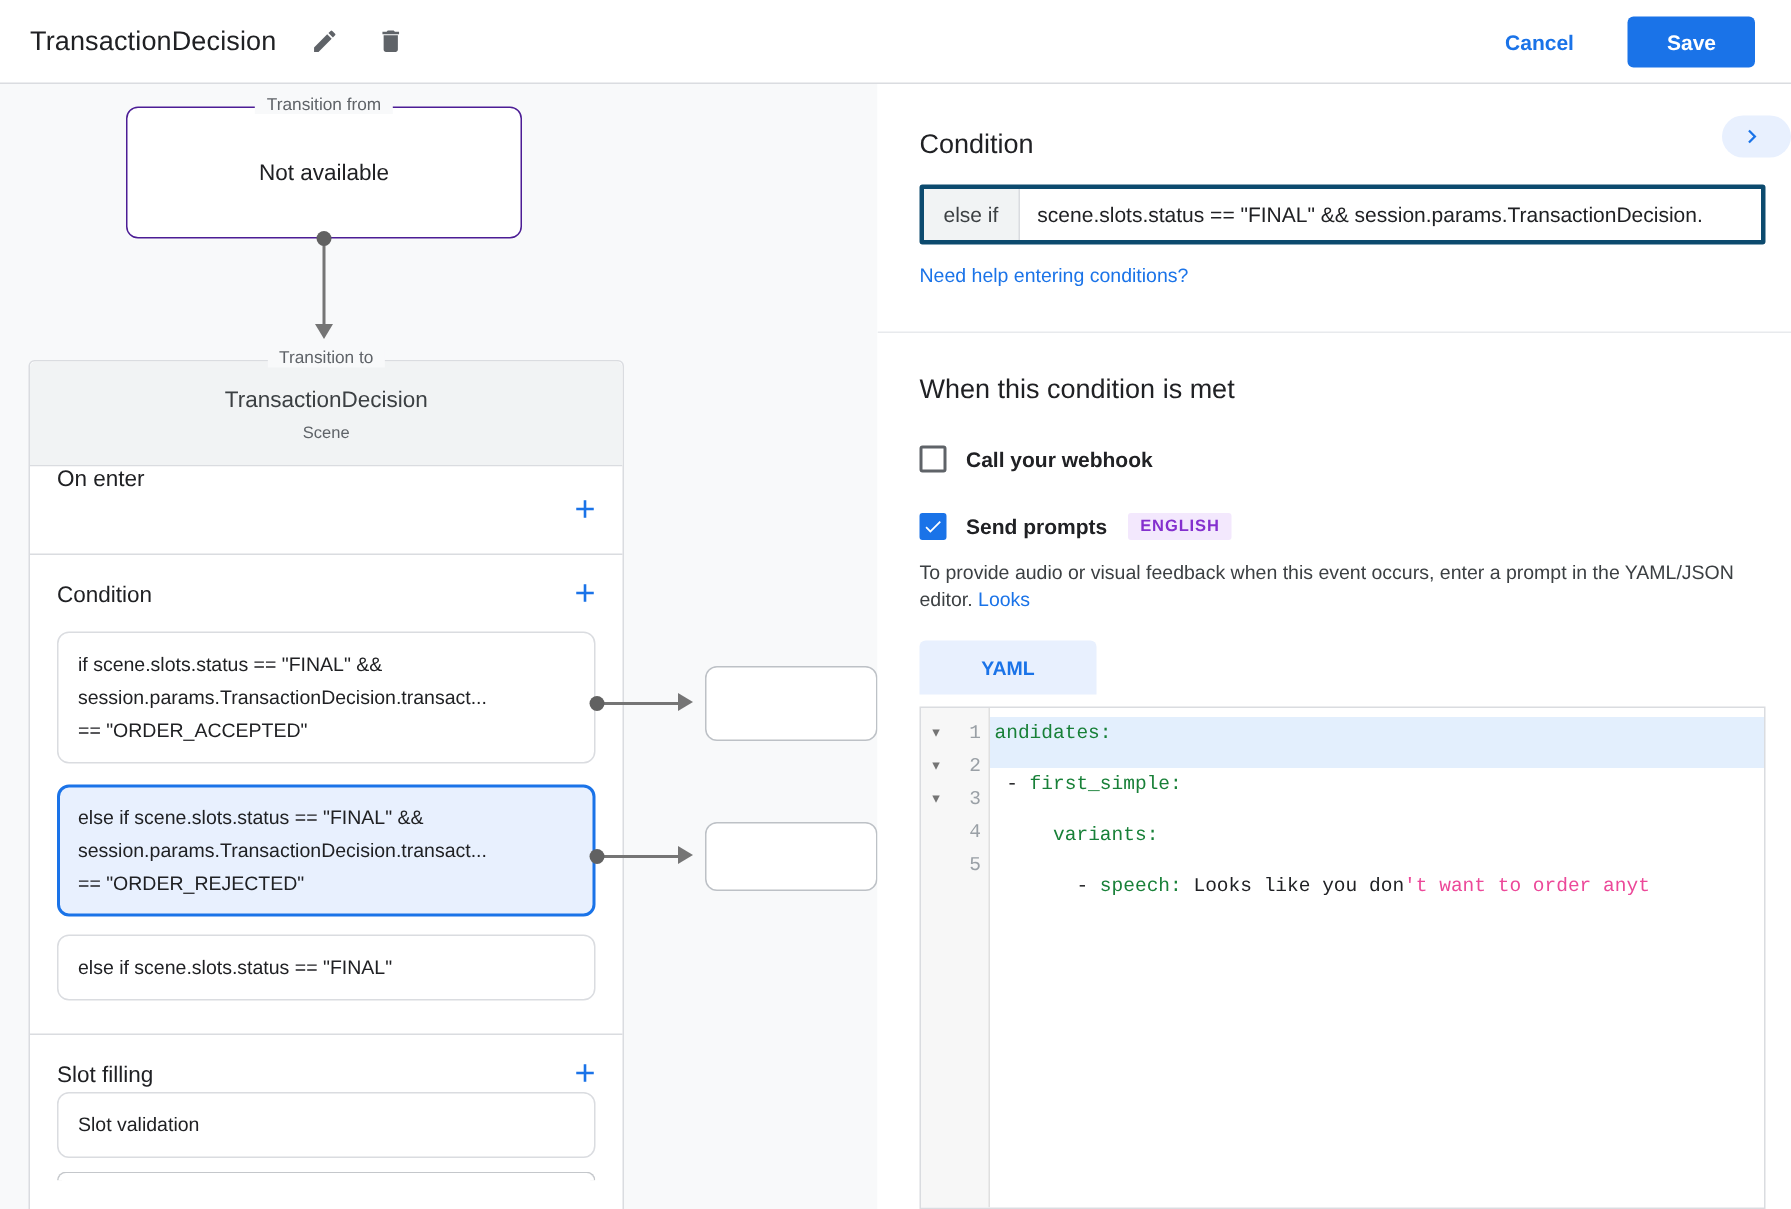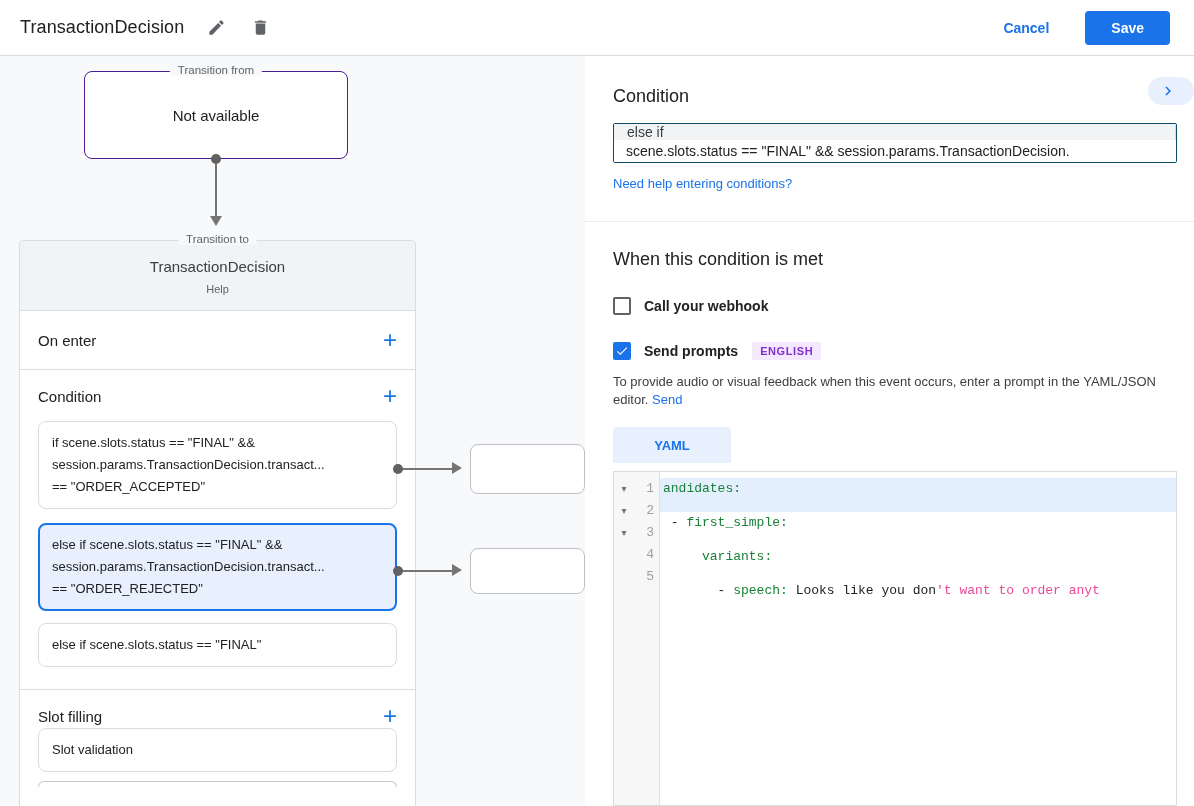--- a/index.html
+++ b/index.html
@@ -41,21 +41,21 @@
     border-left:6px solid transparent; border-right:6px solid transparent; border-top:10px solid #757575; }
   .arrow-right { position:absolute; width:0; height:0; z-index:2;
     border-top:6px solid transparent; border-bottom:6px solid transparent; border-left:10px solid #757575; }
 
   .scene-container { position:absolute; left:19px; top:184px; width:397px; height:700px;
     background:#fff; border:1px solid #dadce0; border-radius:4px; z-index:1; }
   .scene-header { background:#f1f3f4; border-bottom:1px solid #dadce0; text-align:center;
     padding:17px 0 15px 0; border-radius:4px 4px 0 0; }
   .scene-name { font-size:15px; color:#3c4043; margin-bottom:8px; }
   .scene-type { font-size:11px; color:#5f6368; }
-  .row-onenter { display:flex; align-items:center; justify-content:space-between;
+  .row-onenter { display:flex; justify-content:space-between;
     height:59px; padding:0 18px; border-bottom:1px solid #dadce0; }
   .section-label { font-size:15px; color:#202124; }
   .plus-btn { background:none; border:none; color:#1a73e8; font-size:24px; font-weight:normal;
     cursor:pointer; line-height:20px; font-family:"Liberation Sans",sans-serif; }
   .section { padding:14px 18px 22px 18px; }
   .section.bordered { border-bottom:1px solid #dadce0; }
   .section-head { display:flex; align-items:center; justify-content:space-between; height:24px; }
   .cond-card { background:#fff; border:1px solid #dadce0; border-radius:8px;
     padding:10px 13px; font-size:13px; line-height:22px; color:#202124;
     white-space:pre-line; cursor:pointer; }
@@ -68,22 +68,22 @@
   .target-box { position:absolute; background:#fff; border:1px solid #bdc1c6;
     border-radius:8px; z-index:2; }
 
   
   .panel-h1 { font-size:18px; color:#202124; font-weight:normal; }
   .cond-head-row { margin-top:30px; position:relative; }
   .expand-btn { position:absolute; right:-17px; top:-9px; width:46px; height:28px;
     background:#e8f0fe; border:none; border-radius:14px; cursor:pointer;
     display:flex; align-items:center; padding-left:11px; }
   .expand-btn svg { fill:#1a73e8; width:18px; height:18px; }
-  .elseif-box { margin-top:16px; display:flex; height:40px; border:1px solid #0c4a6e;
-    border-radius:2px; align-items:stretch;flex-direction:column; }
+  .elseif-box { margin-top:16px; display:flex; height:40px; border:3px solid #0c4a6e;
+    border-radius:2px; align-items:stretch; }
   .elseif-prefix { background:#f1f3f4; border-right:1px solid #dadce0; display:flex;
     align-items:center; padding:0 13px; font-size:14px; color:#3c4043; flex:none; }
   .elseif-input { flex:1; border:none; outline:none; font-size:14px; color:#202124;
     padding:0 12px; font-family:"Liberation Sans",sans-serif; background:#fff; min-width:0; }
   .help-link { display:inline-block; margin-top:13px; font-size:13px; color:#1a73e8;
     text-decoration:none; cursor:pointer; }
   .panel-divider { margin:30px -17px 0 -28px; border-bottom:1px solid #e8eaed; }
   .when-title { margin-top:27px; }
   .check-row { display:flex; align-items:center; margin-top:27px; }
   .checkbox { width:18px; height:18px; border:2px solid #5f6368; border-radius:2px;
@@ -155,21 +155,21 @@
 
     <div class="dot" style="left:211px; top:98px;"></div>
     <div class="vline" style="left:215px; top:103px; height:58px;"></div>
     <div class="arrow-down" style="left:210px; top:160px;"></div>
 
     <div class="scene-container">
       <span class="legend">Transition to</span>
 
       <div class="scene-header">
         <div class="scene-name">TransactionDecision</div>
-        <div class="scene-type">Help</div>
+        <div class="scene-type">Scene</div>
       </div>
 
       <div class="row-onenter">
         <span class="section-label">On enter</span>
         <button class="plus-btn">+</button>
       </div>
 
       <div class="section bordered">
         <div class="section-head">
           <span class="section-label">Condition</span>
@@ -239,21 +239,21 @@
         <span style="display:flex;">
           <svg viewBox="0 0 24 24" width="14" height="14">
               <path d="M9 16.2L4.8 12l-1.4 1.4L9 19 21 7l-1.4-1.4L9 16.2z"></path>
             </svg>
         </span>
       </div>
       <span class="check-label">Send prompts</span>
       <span class="lang-badge">ENGLISH</span>
     </div>
 
-    <p class="panel-desc"><span>To provide audio or visual feedback when this event occurs, enter a prompt in the YAML/JSON editor.</span> <span class="inline-help">Send</span></p>
+    <p class="panel-desc"><span>To provide audio or visual feedback when this event occurs, enter a prompt in the YAML/JSON editor.</span> <span class="inline-help">Looks</span></p>
 
     <div class="tabs">
       <div class="tab active">YAML</div>
     </div>
 
     <div class="editor">
       <div class="gutter">
         <div class="fold-col">
           <div class="fold-arrow">▾</div>
           <div class="fold-arrow">▾</div>

